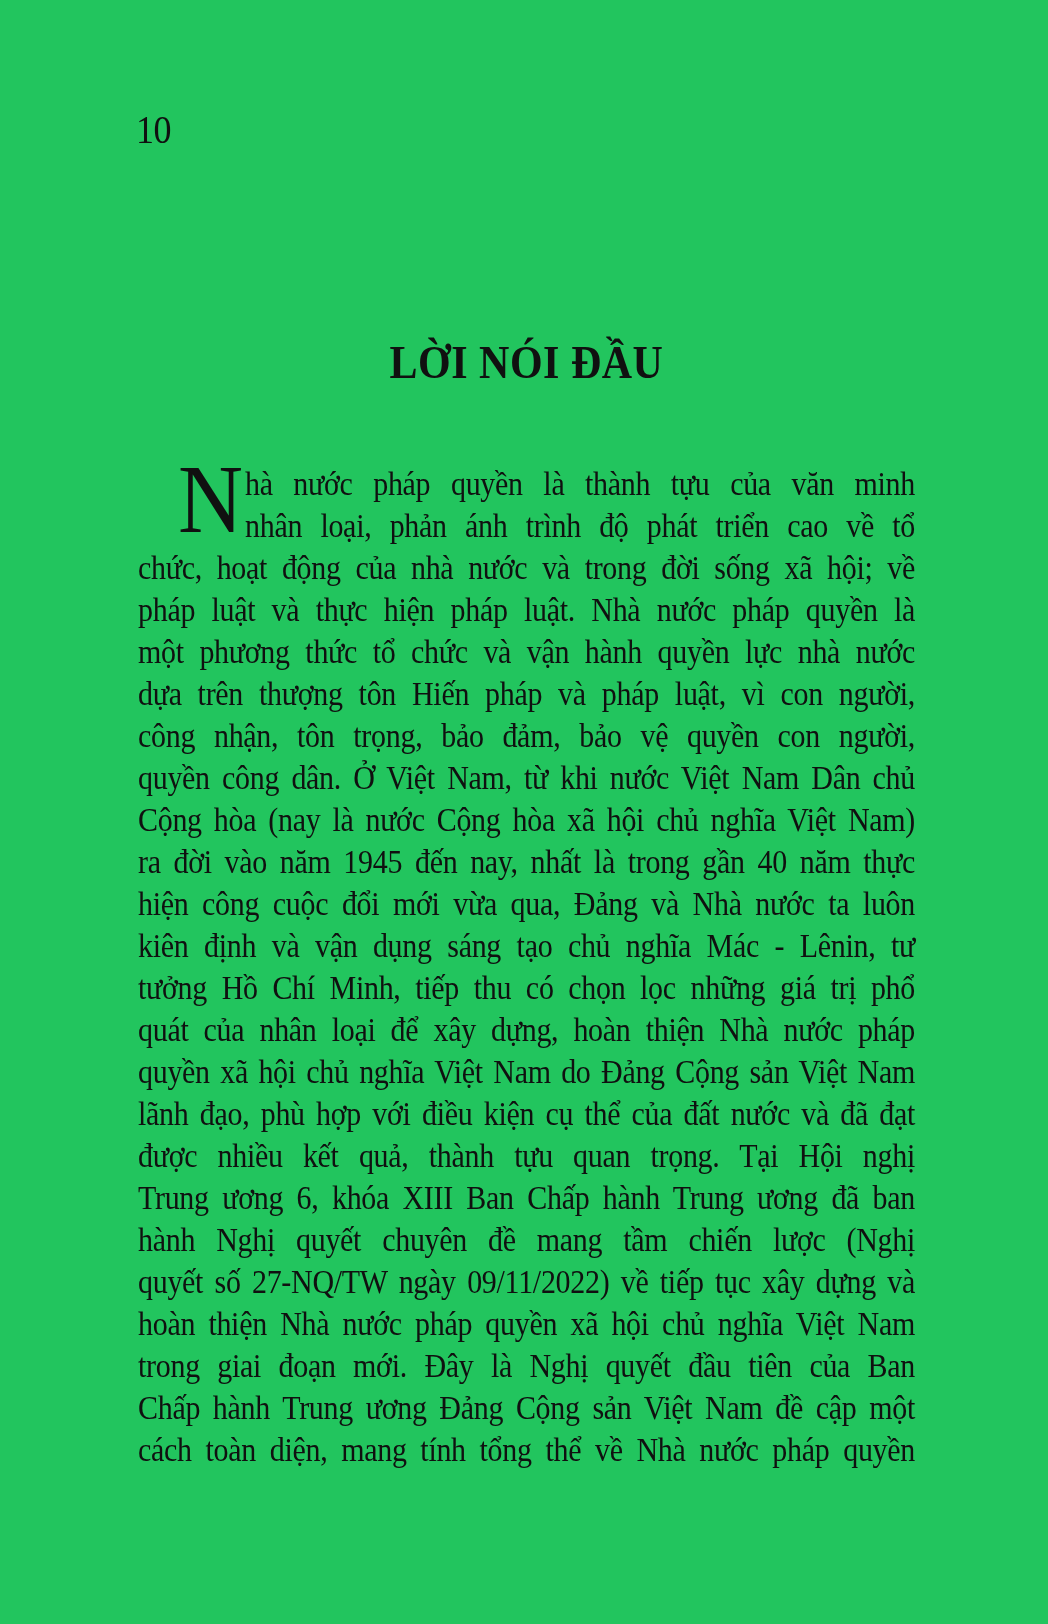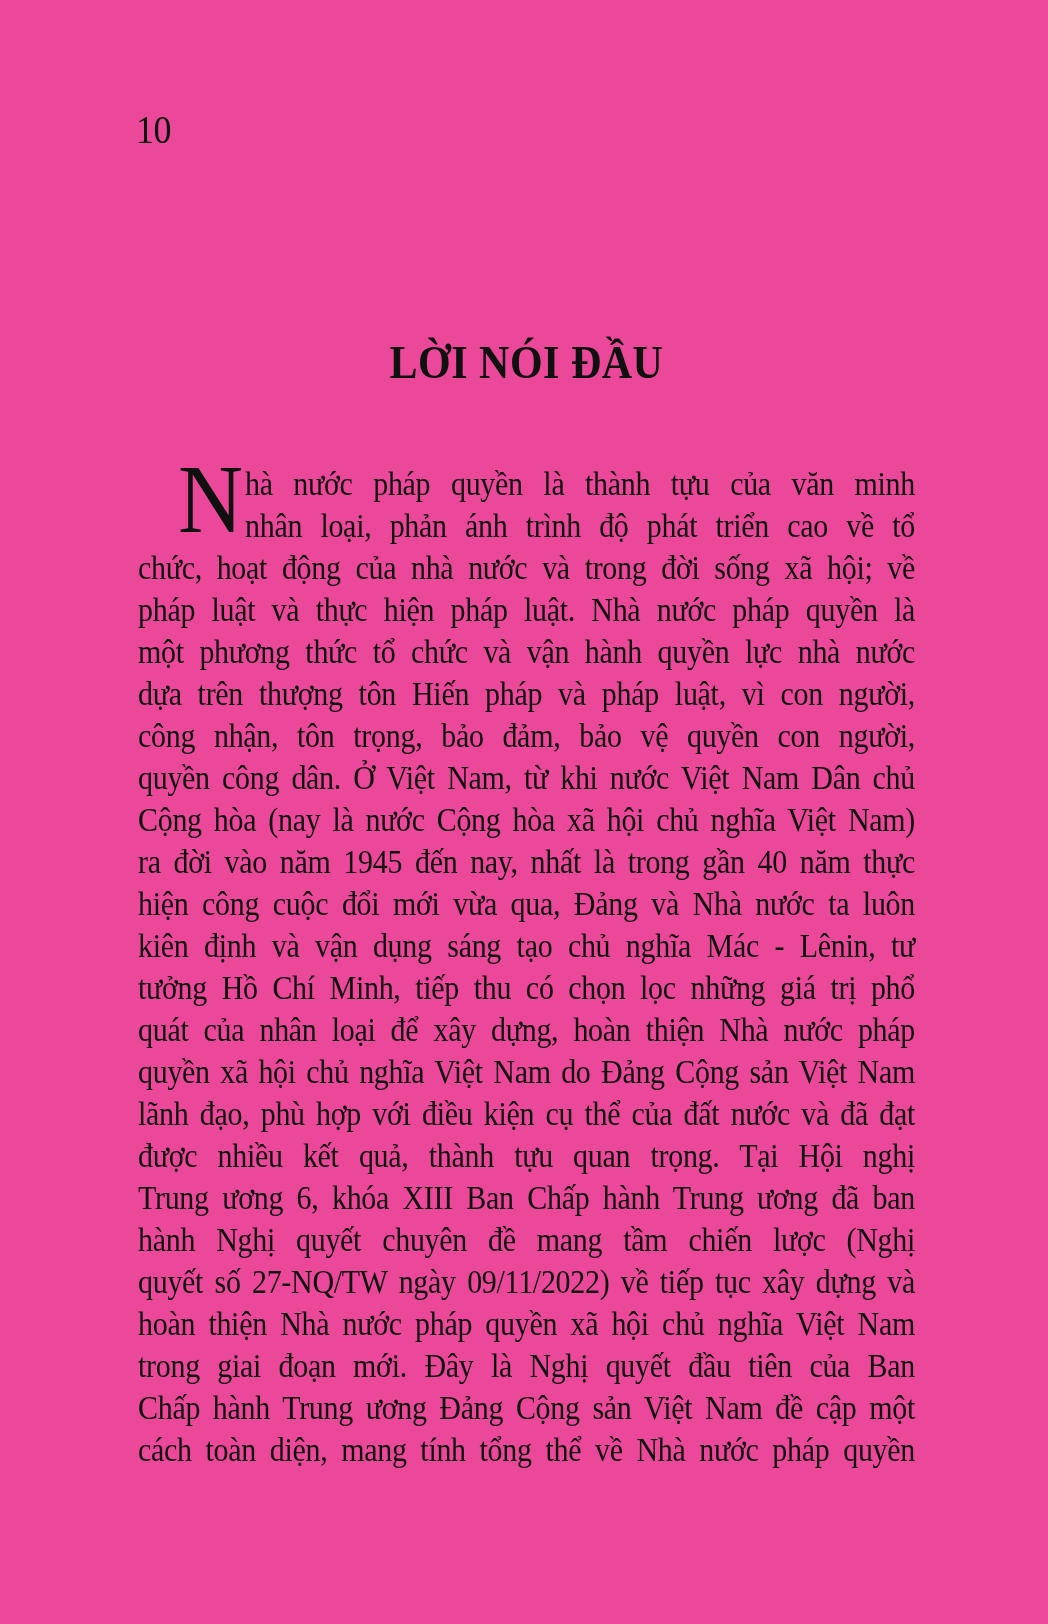--- a/index.html
+++ b/index.html
@@ -4,21 +4,21 @@
 <style>
   html, body {
     margin: 0;
     padding: 0;
     background: #e9e9e9;
   }
   .page {
     position: relative;
     width: 1048px;
     height: 1624px;
-    background: #ec4899;
+    background: #22c55e;
     font-family: "Liberation Serif", "DejaVu Serif", serif;
     color: #101010;
     overflow: hidden;
   }
   .page-number {
     position: absolute;
     left: 136px;
     top: 108px;
     font-size: 36px;
     line-height: 1.1;

